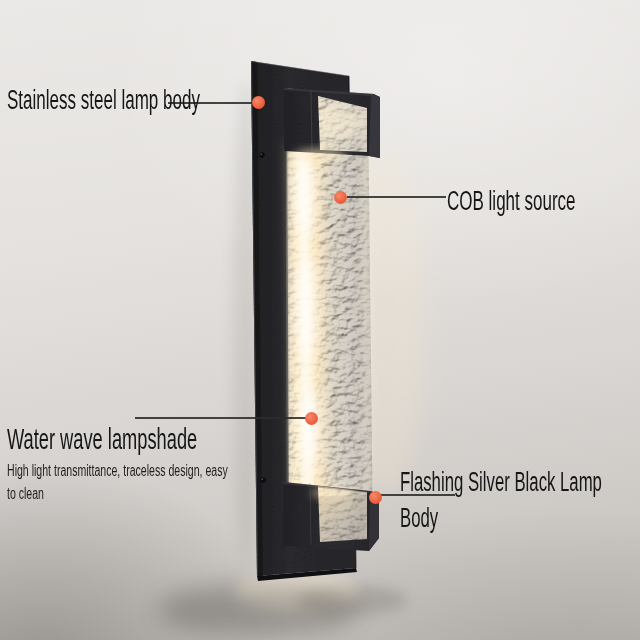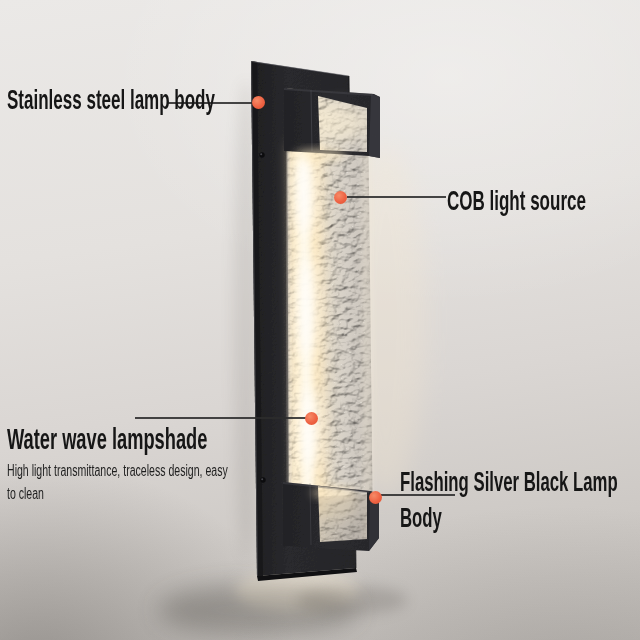--- a/index.html
+++ b/index.html
@@ -11,21 +11,21 @@
       radial-gradient(70% 55% at 6% 104%, rgba(58,54,50,.34), rgba(58,54,50,0) 58%),
       radial-gradient(90% 45% at 88% 106%, rgba(80,76,71,.20), rgba(80,76,71,0) 60%),
       linear-gradient(172deg,#ebe9e7 0%,#e4e1de 36%,#dad6d3 60%,#cdc9c5 82%,#c1bdb9 100%);
   }
   .lamp-svg{position:absolute;left:0;top:0;}
   .callout-line{position:absolute;height:2px;background:var(--line,#2c2c2c);opacity:.88;z-index:3;}
   .callout-dot{
     position:absolute;width:13px;height:13px;border-radius:50%;z-index:4;
     background:radial-gradient(circle at 38% 35%, #f68b67, var(--dot,#ee6243) 55%, #e0522f);
   }
-  .callout-label{position:absolute;color:var(--ink,#161616);font-weight:bold;z-index:5;}
+  .callout-label{position:absolute;color:var(--ink,#161616);font-weight:normal;z-index:5;}
   .cl-inner{display:inline-block;transform-origin:left top;white-space:nowrap;}
   .l1{left:7px;top:85px;font-size:27px;}
   .l1 .cl-inner{transform:scaleX(.63);}
   .l2{left:447px;top:186px;font-size:27px;}
   .l2 .cl-inner{transform:scaleX(.63);}
   .l3{left:7px;top:423px;font-size:29px;}
   .l3 .cl-inner{transform:scaleX(.63);}
   .l3sub{left:7px;top:459px;font-size:16px;font-weight:normal;color:#1e1e1e;}
   .l3sub .cl-inner{transform:scaleX(.66);}
   .l3sub .ln{display:block;line-height:23px;}

